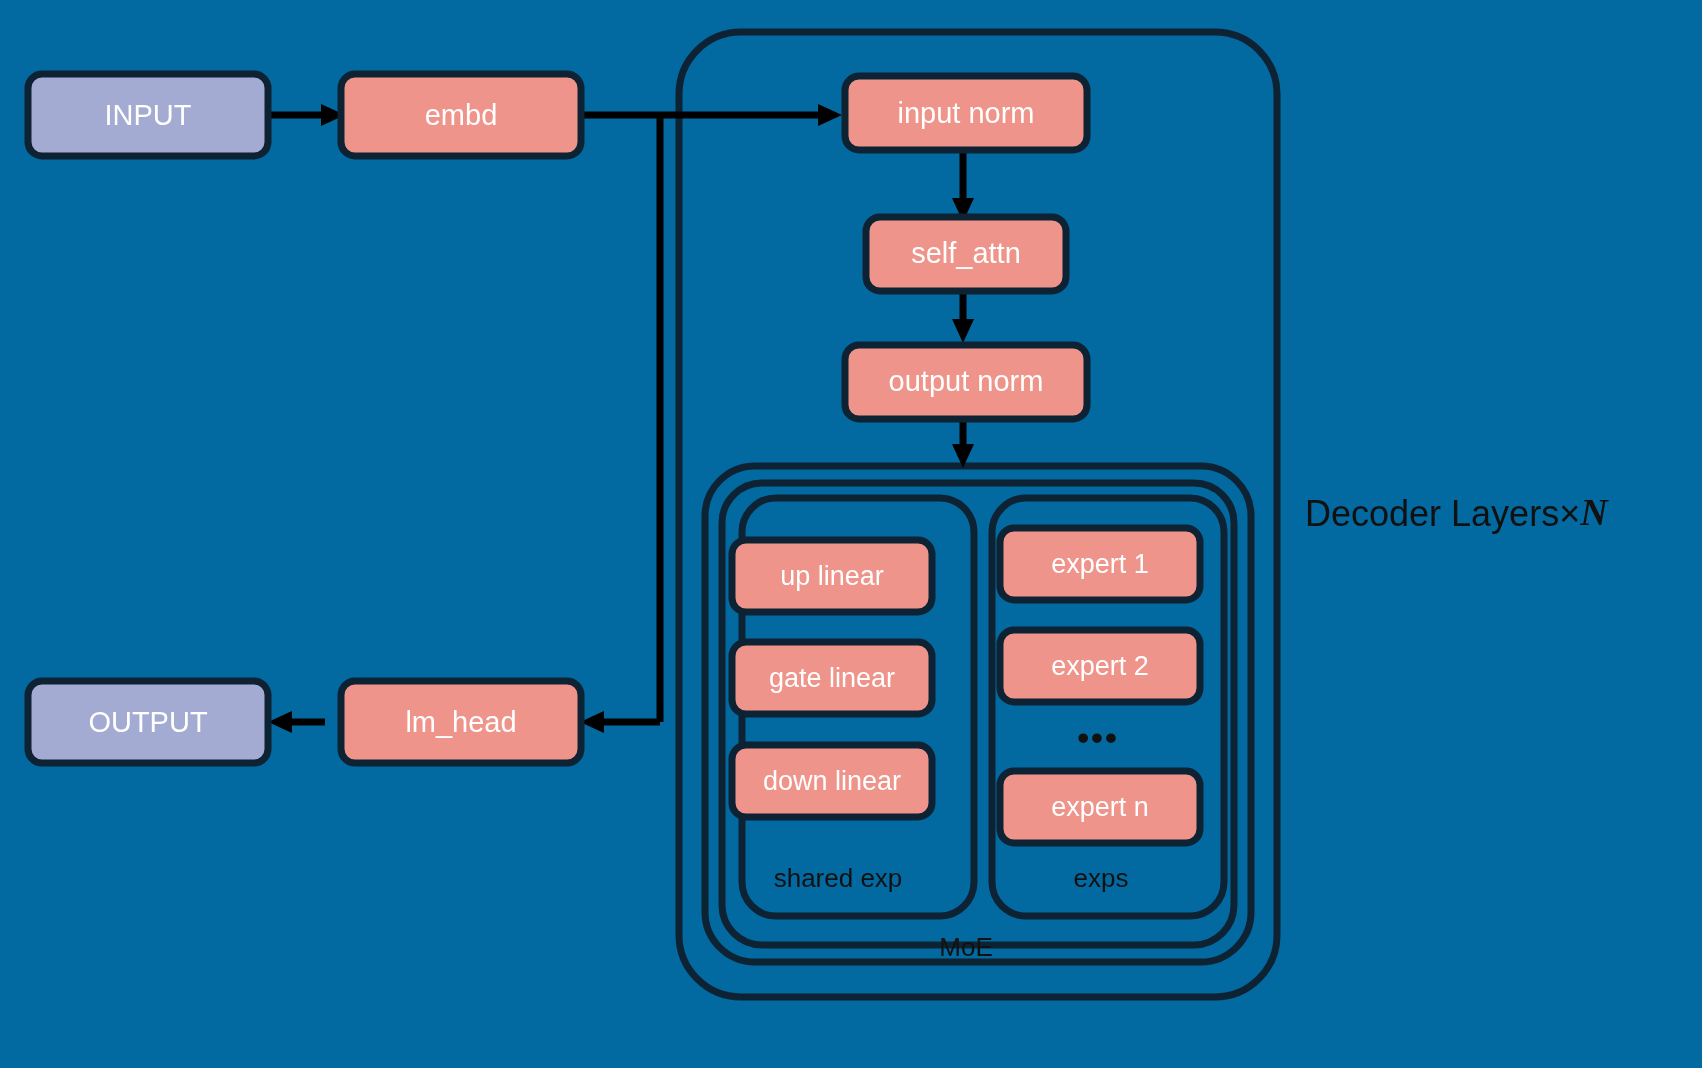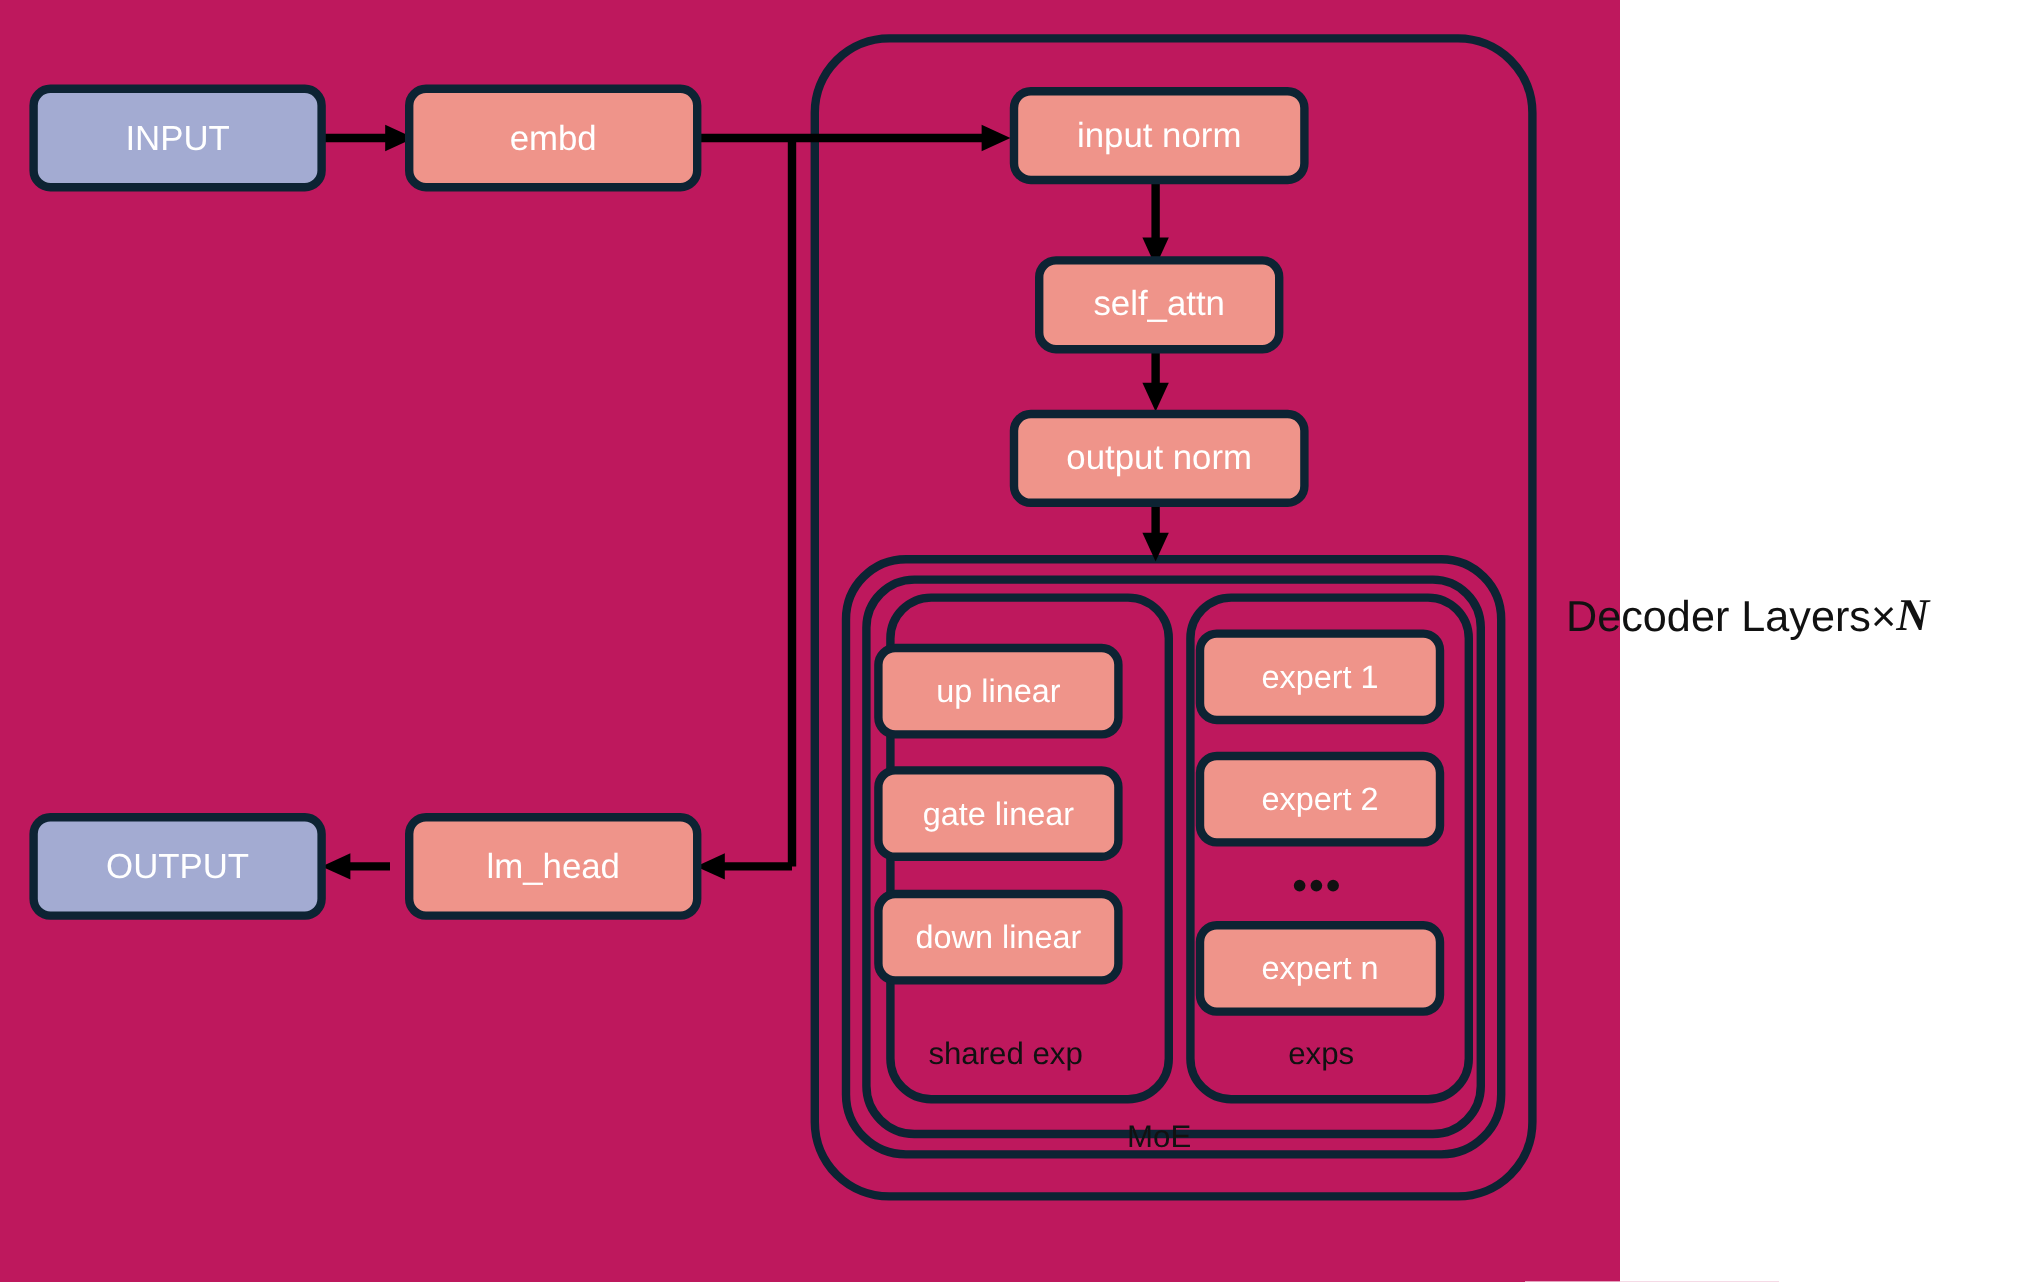--- a/index.html
+++ b/index.html
@@ -8,23 +8,23 @@
     background: #ffffff;
   }
   body {
     width: 1702px;
     height: 1068px;
     overflow: hidden;
     font-family: "Liberation Sans", sans-serif;
   }
   #diagram-root {
     position: relative;
-    width: 1350px;
+    width: 1702px;
     height: 1068px;
-    background: #be185d;
+    background: #0369a1;
   }
   svg.diagram-canvas {
     display: block;
     width: 1702px;
     height: 1068px;
   }
   .node-box-rect {
     stroke: #0D2333;
     stroke-width: 7;
   }

